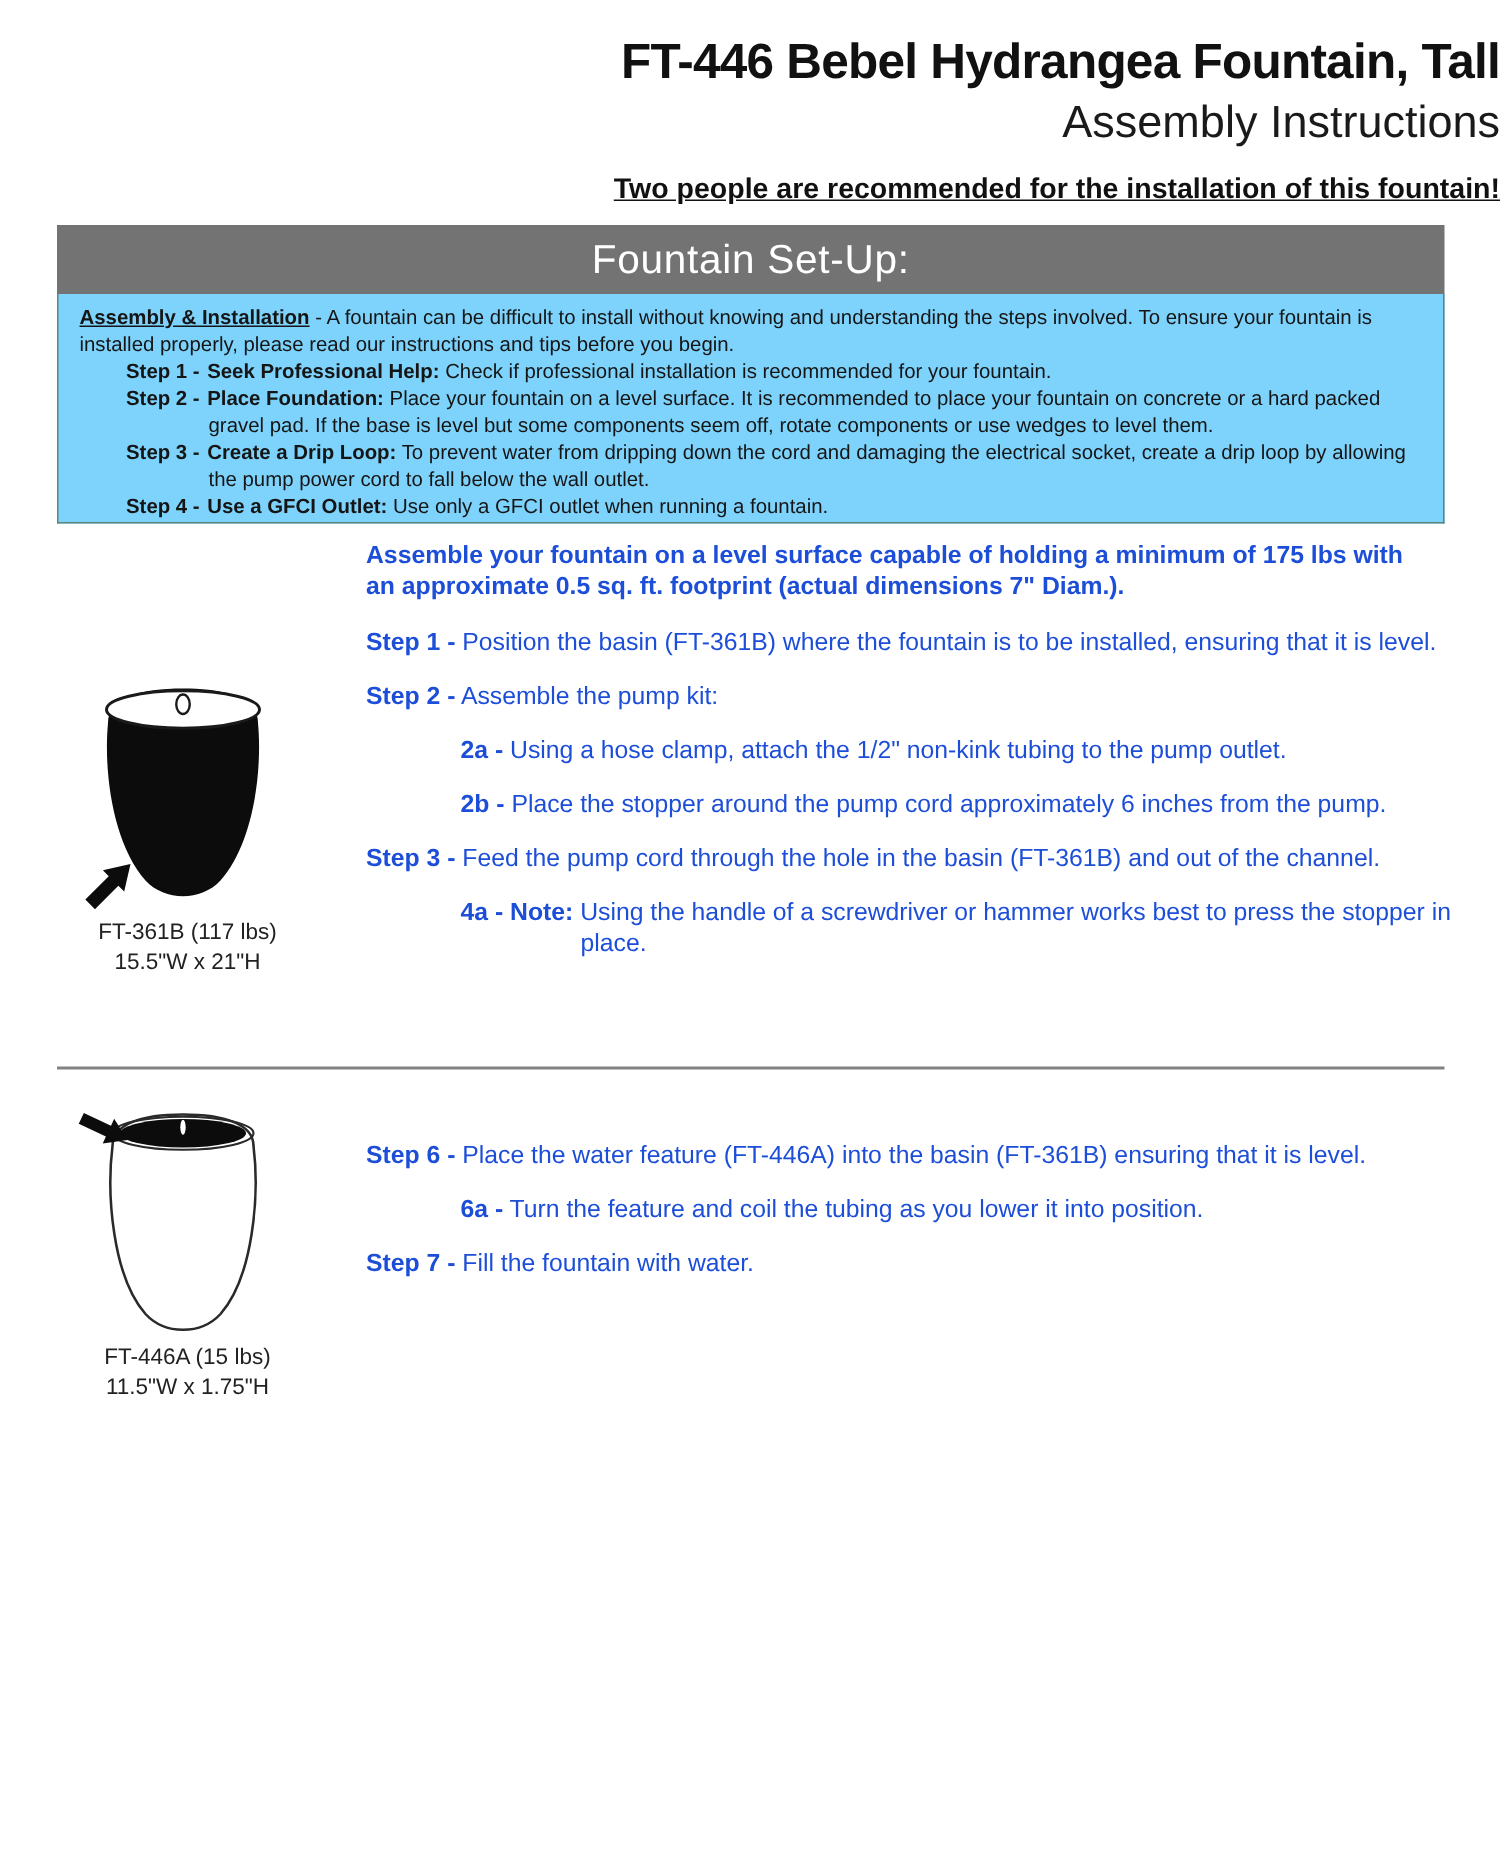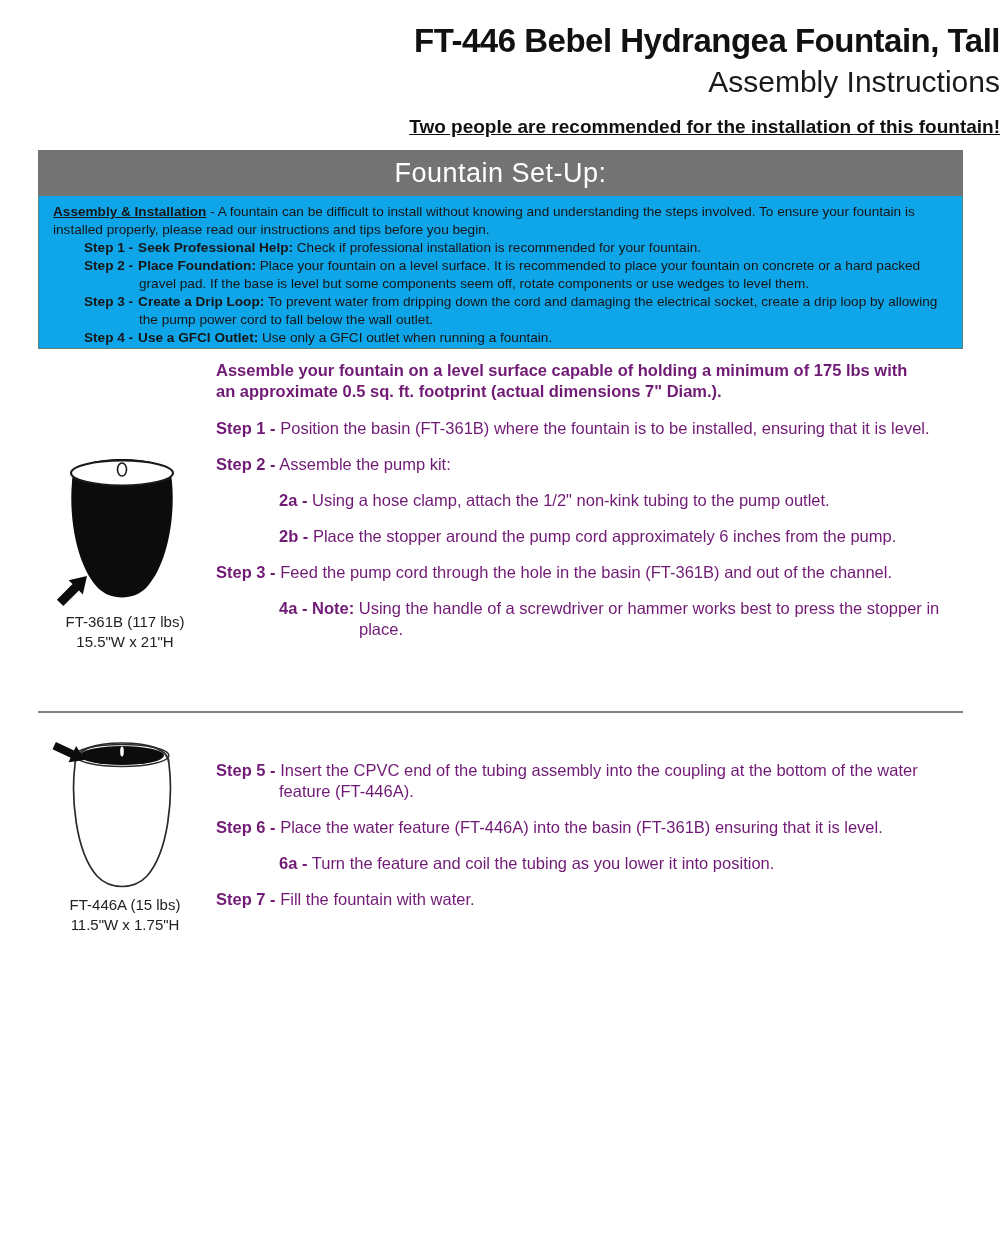--- a/index.html
+++ b/index.html
@@ -21,31 +21,31 @@
 
   
   .setup-box { position: absolute; left: 38px; top: 150px; width: 925px; }
   .setup-header {
     height: 46px; background: #737373; color: #ffffff;
     display: flex; align-items: center; justify-content: center;
     font-size: 27px; font-weight: normal; letter-spacing: 0.5px;
   }
   .setup-body {
     border: 1.5px solid #5d8478; border-top: none;
-    background: #0ea5e9; height: 153px;
+    background: #7dd3fc; height: 153px;
     padding: 7px 12px 0 14px;
     font-size: 13.6px; line-height: 18px; color: #151515;
   }
   .setup-intro .ul-bold { font-weight: bold; text-decoration: underline; }
   .box-step { padding-left: 86px; text-indent: -55px; }
   .box-step .bs-label { font-weight: bold; margin-right: 5px; }
   .box-step .bs-name  { font-weight: bold; }
 
   
-  .main-col   { position: absolute; left: 216px; width: 732px; font-size: 16.5px; line-height: 21px; color: #701a75; }
+  .main-col   { position: absolute; left: 244px; width: 732px; font-size: 16.5px; line-height: 21px; color: #1d4ed8; }
   .main-col-1 { top: 360px; }
   .main-col-2 { top: 760px; }
   .intro-bold { font-weight: bold; margin-bottom: 16px; width: 715px; }
   .mstep { padding-left: 63px; text-indent: -63px; margin-bottom: 15px; }
   .msub  { margin-left: 63px; padding-left: 80px; text-indent: -80px; margin-bottom: 15px; }
   .lbl   { font-weight: bold; }
 
   
   .figure { position: absolute; }
   .fig-caption { position: absolute; width: 210px; text-align: center; font-size: 15px; line-height: 20px; color: #222; }
@@ -79,21 +79,20 @@
     <div class="mstep"><span class="lbl">Step 2 -</span> <span>Assemble the pump kit:</span></div>
     <div class="msub"><span class="lbl">2a -</span> <span>Using a hose clamp, attach the 1/2" non-kink tubing to the pump outlet.</span></div>
     <div class="msub"><span class="lbl">2b -</span> <span>Place the stopper around the pump cord approximately 6 inches from the pump.</span></div>
     <div class="mstep"><span class="lbl">Step 3 -</span> <span>Feed the pump cord through the hole in the basin (FT-361B) and out of the channel.</span></div>
     <div class="msub"><span class="lbl">4a - Note:</span> <span>Using the handle of a screwdriver or hammer works best to press the stopper in place.</span></div>
   </div>
 
   <div class="divider"></div>
 
   <div class="main-col main-col-2">
-    <div class="mstep"><span class="lbl">Step 5 -</span> <span>Insert the CPVC end of the tubing assembly into the coupling at the bottom of the water feature (FT-446A).</span></div>
     <div class="mstep"><span class="lbl">Step 6 -</span> <span>Place the water feature (FT-446A) into the basin (FT-361B) ensuring that it is level.</span></div>
     <div class="msub"><span class="lbl">6a -</span> <span>Turn the feature and coil the tubing as you lower it into position.</span></div>
     <div class="mstep"><span class="lbl">Step 7 -</span> <span>Fill the fountain with water.</span></div>
   </div>
 
   <div class="figure" style="left:47px; top:452px; width:150px;">
     <svg width="150" height="158" viewBox="0 0 150 158">
       <path d="M 25,30 C 25,13 47,7 75,7 C 103,7 125,13 125,30 C 128,62 122,110 100,135 C 87,149 63,149 50,135 C 28,110 22,62 25,30 Z" fill="#0c0c0c"></path>
       <ellipse cx="75" cy="21" rx="51" ry="12.5" fill="#ffffff" stroke="#1a1a1a" stroke-width="2"></ellipse>
       <ellipse cx="75" cy="17.5" rx="4.5" ry="6.5" fill="#ffffff" stroke="#1a1a1a" stroke-width="1.6"></ellipse>

